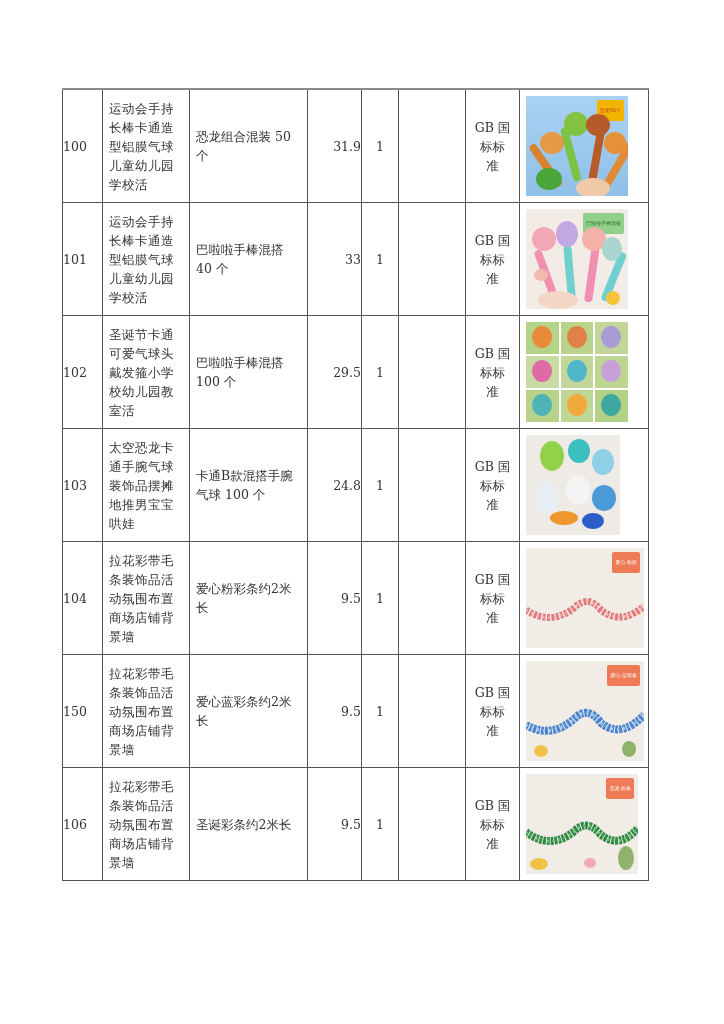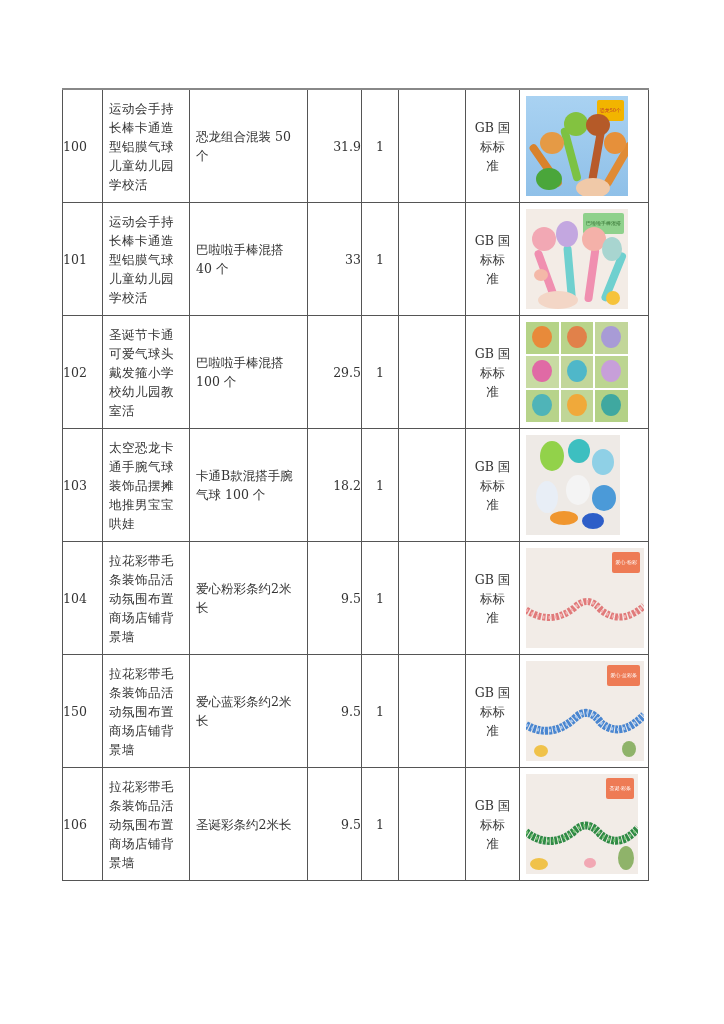--- a/index.html
+++ b/index.html
@@ -125,21 +125,21 @@
               <div class="blob" style="left:6px;top:4px;width:20px;height:22px;background:#3fa8a0;"></div>
             </div>
         </div>
       </td>
     </tr>
 
     <tr>
       <td class="c-no">103</td>
       <td class="c-name">太空恐龙卡通手腕气球装饰品摆摊地推男宝宝哄娃</td>
       <td class="c-spec">卡通B款混搭手腕气球 100 个</td>
-      <td class="c-price">18.2</td>
+      <td class="c-price">24.8</td>
       <td class="c-qty">1</td>
       <td class="c-blank"></td>
       <td class="c-std">GB 国标标准</td>
       <td class="c-img">
         <div class="thumb" style="background:#eeeae6;width:94px;">
           <div class="blob" style="left:14px;top:6px;width:24px;height:30px;background:#92d24a;"></div>
           <div class="blob" style="left:42px;top:4px;width:22px;height:24px;background:#3dbfc0;"></div>
           <div class="blob" style="left:66px;top:14px;width:22px;height:26px;background:#8fd0e6;"></div>
           <div class="blob" style="left:10px;top:46px;width:22px;height:32px;background:#e8eef6;"></div>
           <div class="blob" style="left:40px;top:40px;width:24px;height:30px;background:#f4f4f4;"></div>

